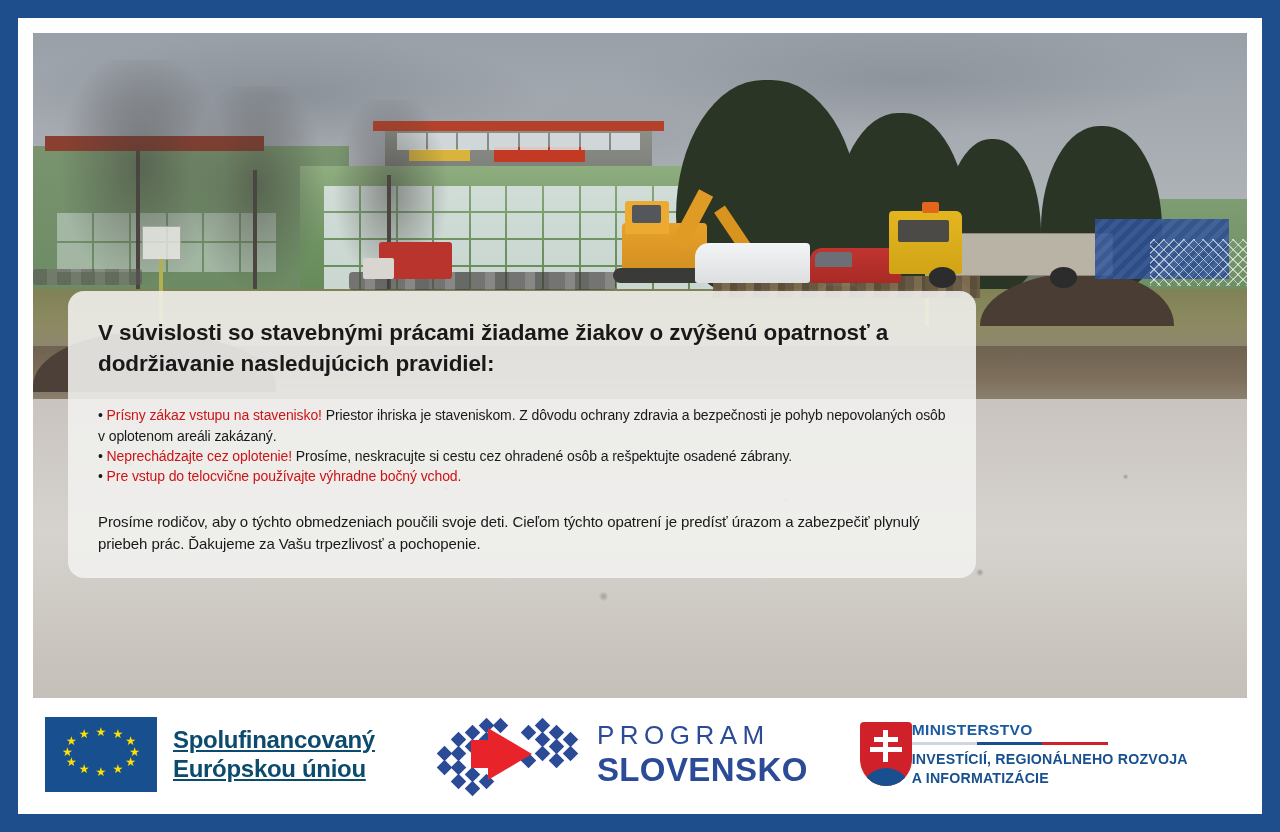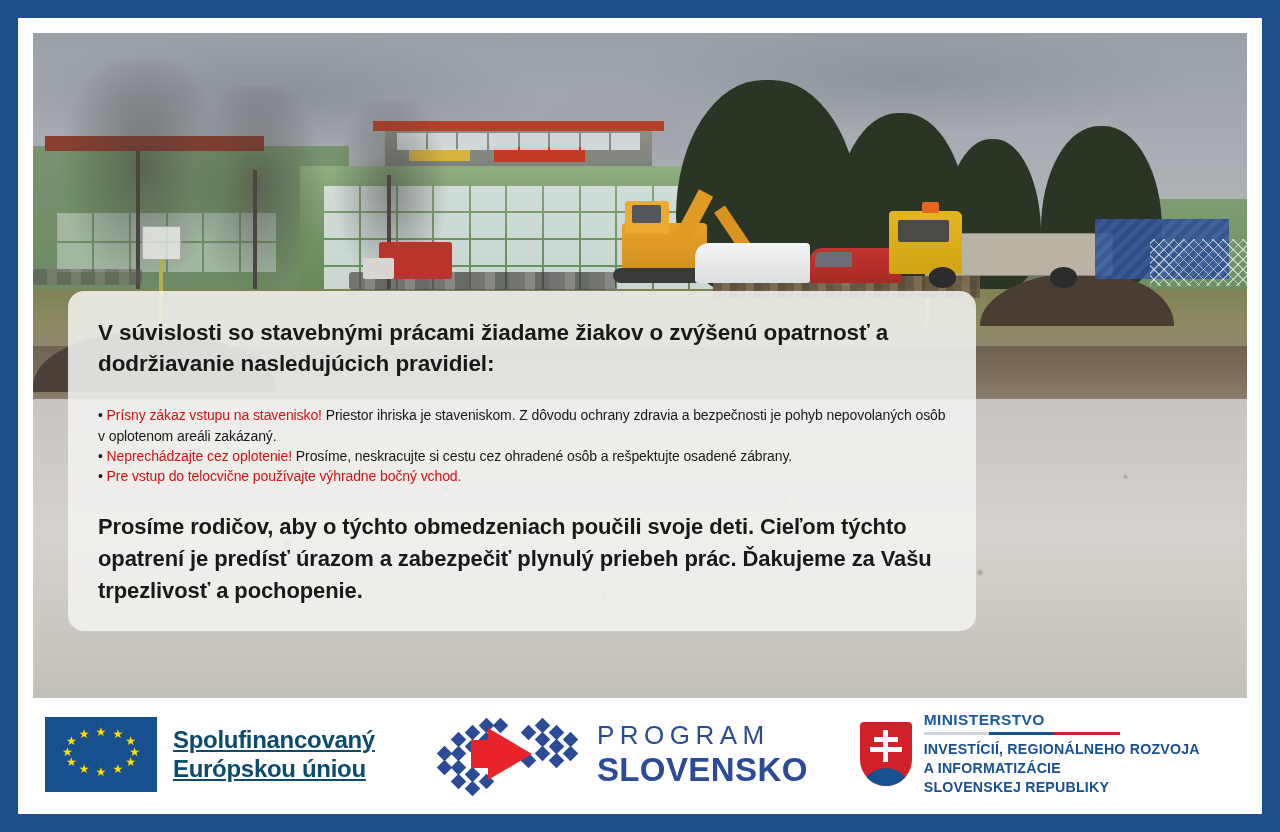--- a/index.html
+++ b/index.html
@@ -354,22 +354,22 @@
 
   .rule {
     font-size: 14px;
     line-height: 1.46;
     font-weight: 400;
     letter-spacing: -0.1px;
   }
   .rule .hl { color: #cc1417; }
 
   .closing {
-    font-size: 22px;
-    font-weight: 700;
+    font-size: 15px;
+    font-weight: 400;
     line-height: 1.45;
     letter-spacing: -0.1px;
     margin-bottom: 8px;
   }
 
   .signature {
     text-align: right;
     font-size: 21px;
     font-weight: 400;
     padding-right: 4px;
@@ -433,21 +433,21 @@
   .ps-program {
     color: #2c4b96; font-size: 26px; font-weight: 400;
     letter-spacing: 5.5px;
   }
   .ps-slovensko {
     color: #2c4b96; font-size: 33px; font-weight: 700;
     letter-spacing: 0.4px; margin-top: 5px;
   }
 
   
-  .logo-min { gap: 12px; margin-left: 52px; }
+  .logo-min { gap: 0; margin-left: 52px; }
   .min-shield {
     position: relative;
     width: 52px; height: 64px;
     background: #d0212b;
     border-radius: 4px 4px 50% 50% / 4px 4px 42% 42%;
     flex: none;
     overflow: hidden;
   }
   .min-shield .hill1 {
     position: absolute; left: 2px; bottom: -4px;
@@ -727,19 +727,18 @@
         </div>
         <div class="min-text">
           <div class="min-title">MINISTERSTVO</div>
           <div class="min-rule">
             <span class="w"></span>
               <span class="b"></span>
               <span class="r"></span>
           </div>
           <div class="min-sub">INVESTÍCIÍ, REGIONÁLNEHO ROZVOJA</div>
           <div class="min-sub">A INFORMATIZÁCIE</div>
-          <div class="min-sub">SLOVENSKEJ REPUBLIKY</div>
         </div>
       </div>
 
     </div>
   </div>
 </div>
 
 </body></html>

